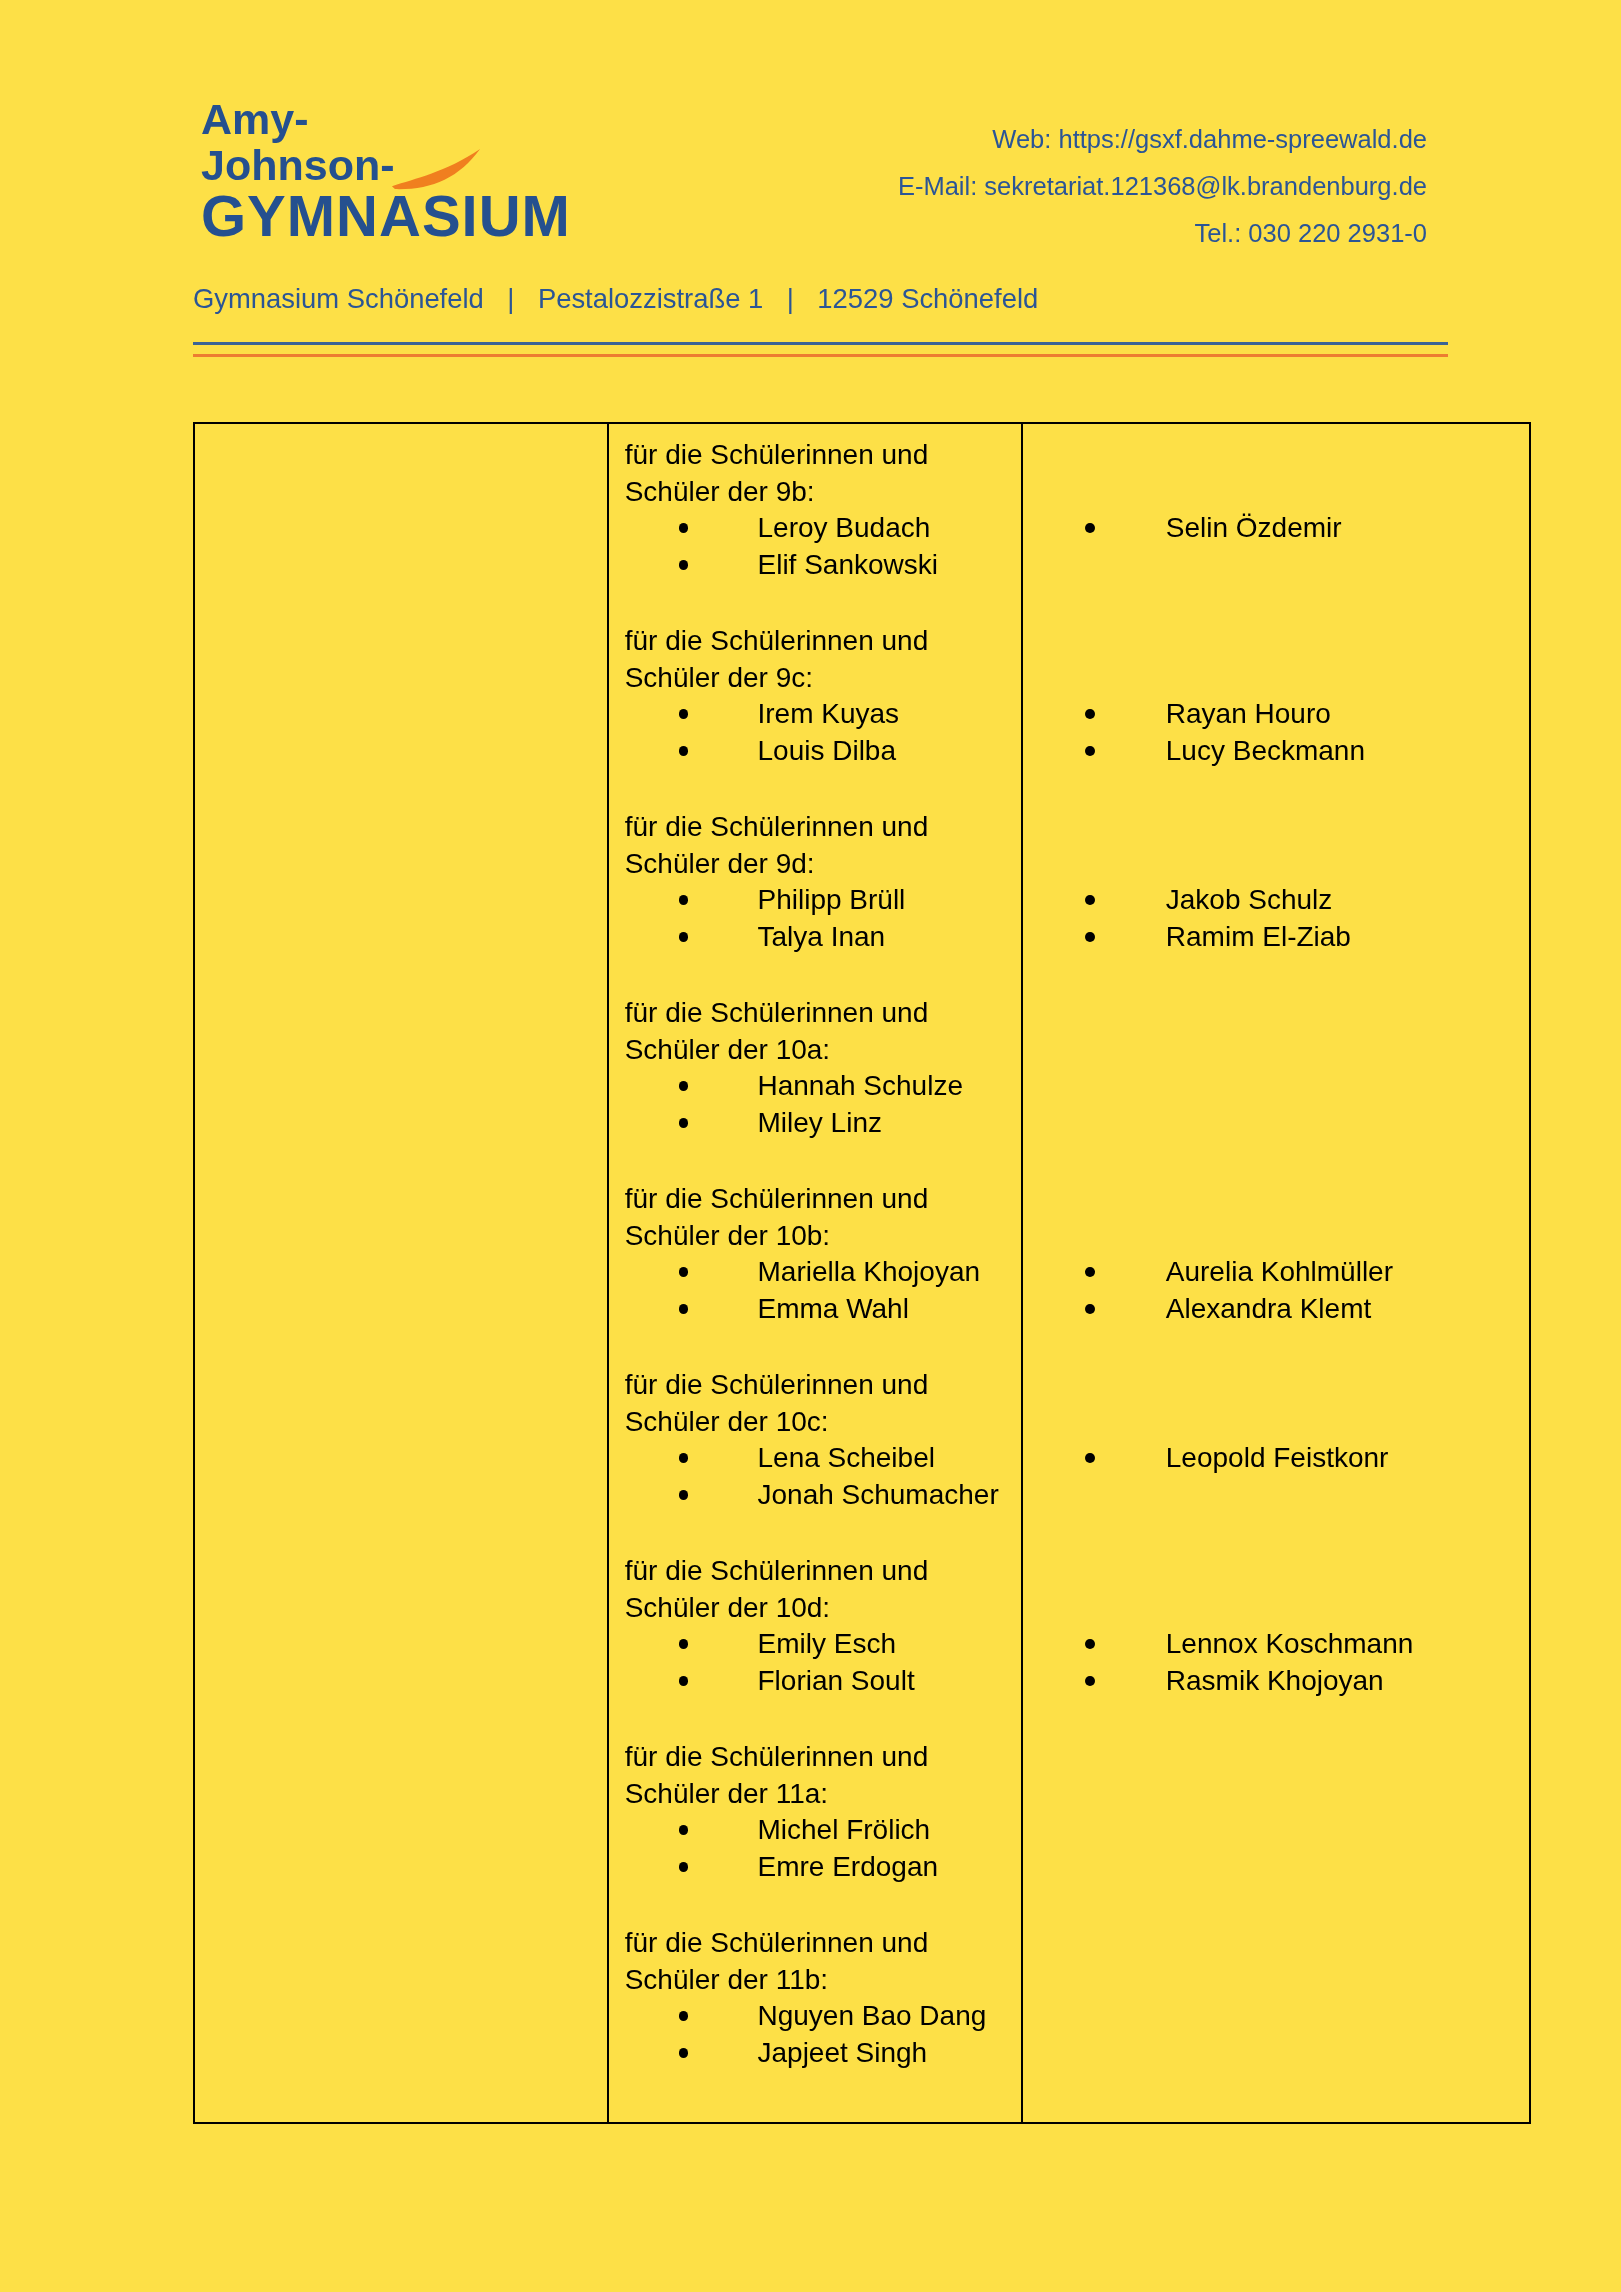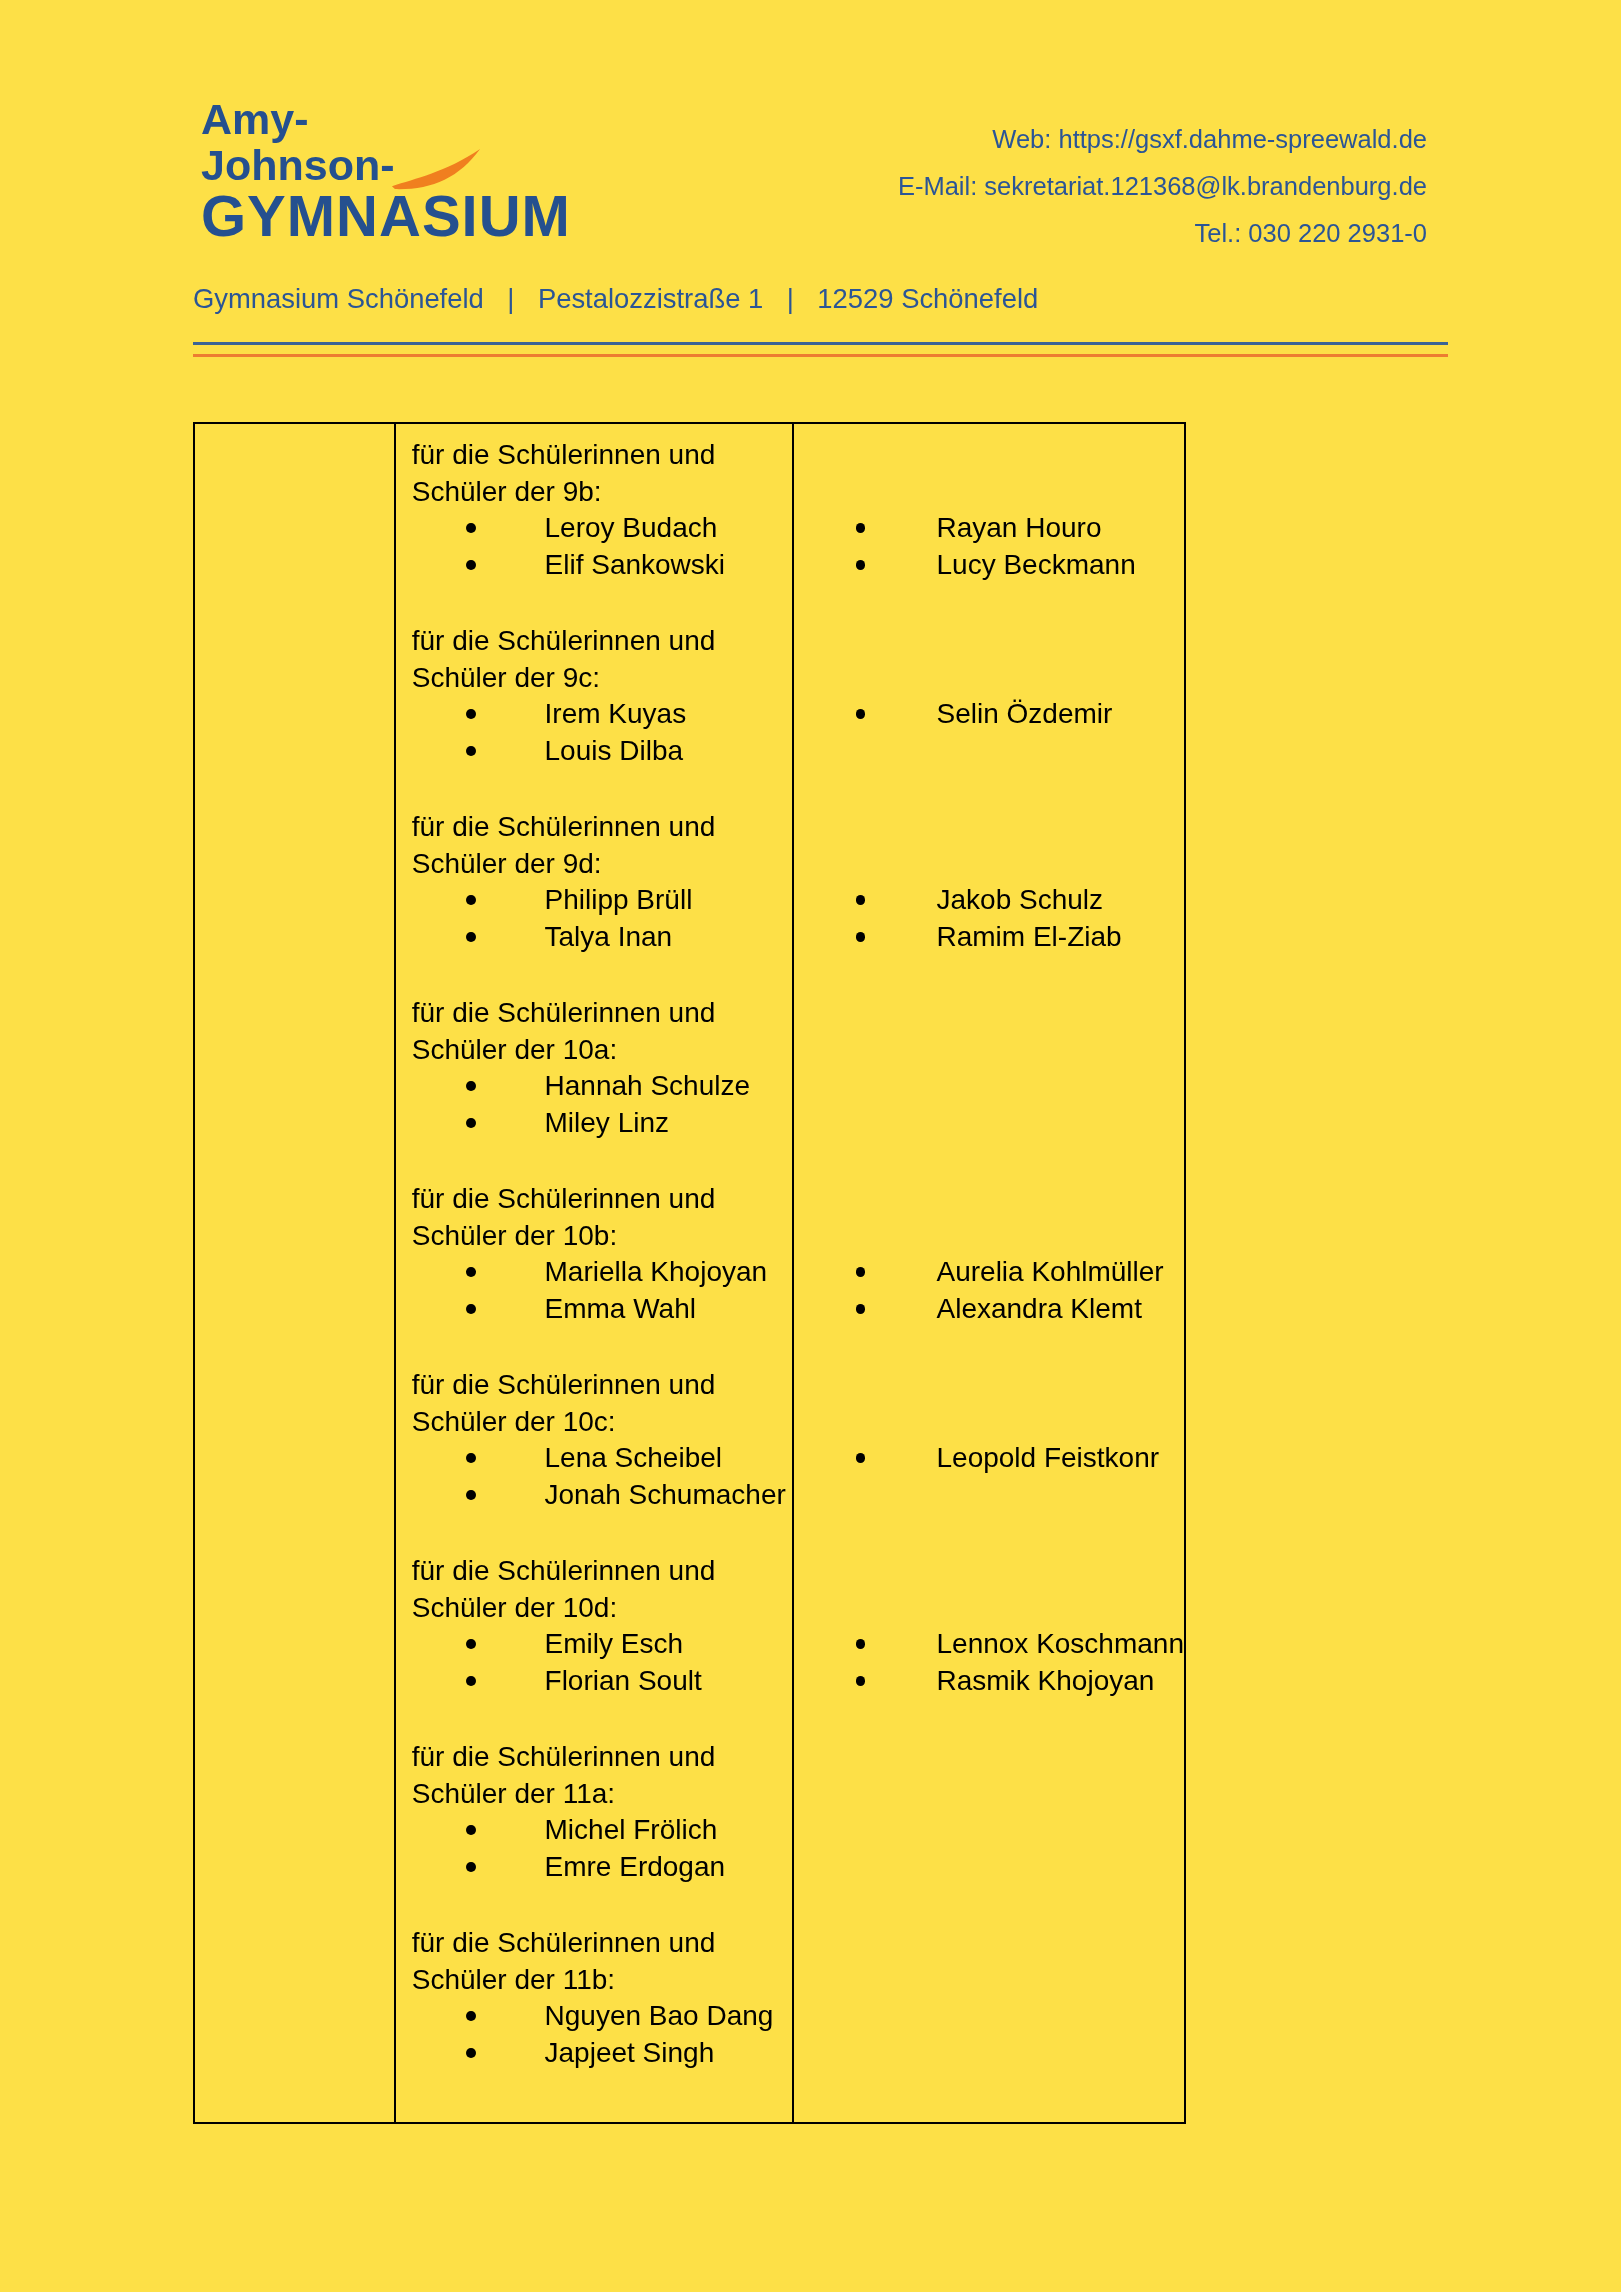--- a/index.html
+++ b/index.html
@@ -26,21 +26,21 @@
     position:absolute;left:193px;top:282px;
     color:#2B5596;font-size:27.4px;line-height:33px;white-space:nowrap;
   }
   .addressbar .pipe{margin:0 23.5px;}
   .rule{position:absolute;left:193px;width:1255px;height:2.9px;}
   .rule.blue{top:342px;background:#3C6494;}
   .rule.orange{top:354px;background:#ED7D31;}
   
   .stable{
     position:absolute;left:193px;top:422px;
-    width:993px;height:1702px;
+    width:1338px;height:1702px;
     border:2.9px solid #000;
     box-sizing:border-box;
     display:flex;
     font-size:28px;color:#000;justify-content:center;
   }
   .col{box-sizing:border-box;height:100%;}
   .col.c1{width:412px;}
   .col.c2{width:414px;border-left:2.9px solid #000;padding:11.8px 5.9px 0 15.7px;}
   .col.c3{flex:1;border-left:2.9px solid #000;padding:11.8px 0 0 0;}
   .section{height:186px;overflow:hidden;}
@@ -190,38 +190,38 @@
             <div class="dot"></div>
             <div class="txt">Japjeet Singh</div>
           </div>
         </div>
       </div>
     <div class="col c3">
         <div class="section">
           <div class="spacer2"></div>
           <div class="brow">
             <div class="dot"></div>
+            <div class="txt">Selin Özdemir</div>
+          </div>
+        </div>
+        <div class="section">
+          <div class="spacer2"></div>
+          <div class="brow">
+            <div class="dot"></div>
             <div class="txt">Rayan Houro</div>
           </div>
           <div class="brow">
             <div class="dot"></div>
             <div class="txt">Lucy Beckmann</div>
           </div>
         </div>
         <div class="section">
           <div class="spacer2"></div>
           <div class="brow">
             <div class="dot"></div>
-            <div class="txt">Selin Özdemir</div>
-          </div>
-        </div>
-        <div class="section">
-          <div class="spacer2"></div>
-          <div class="brow">
-            <div class="dot"></div>
             <div class="txt">Jakob Schulz</div>
           </div>
           <div class="brow">
             <div class="dot"></div>
             <div class="txt">Ramim El-Ziab</div>
           </div>
         </div>
         <div class="section">
           <div class="spacer2"></div>
         </div>

